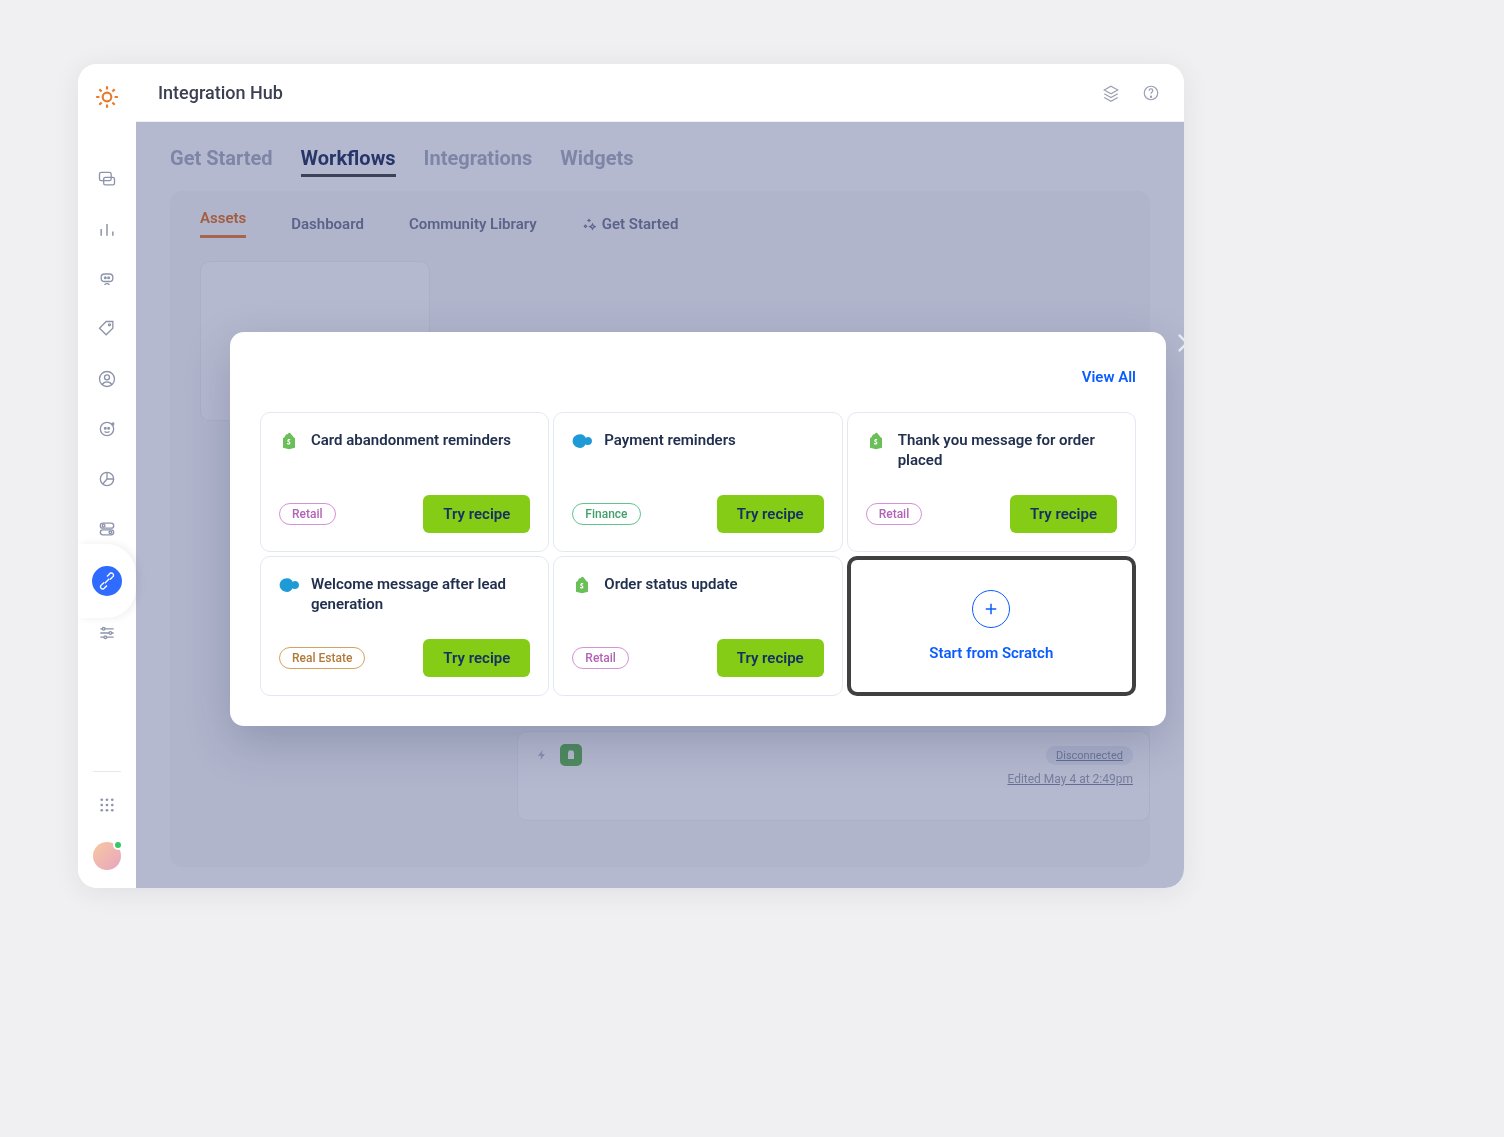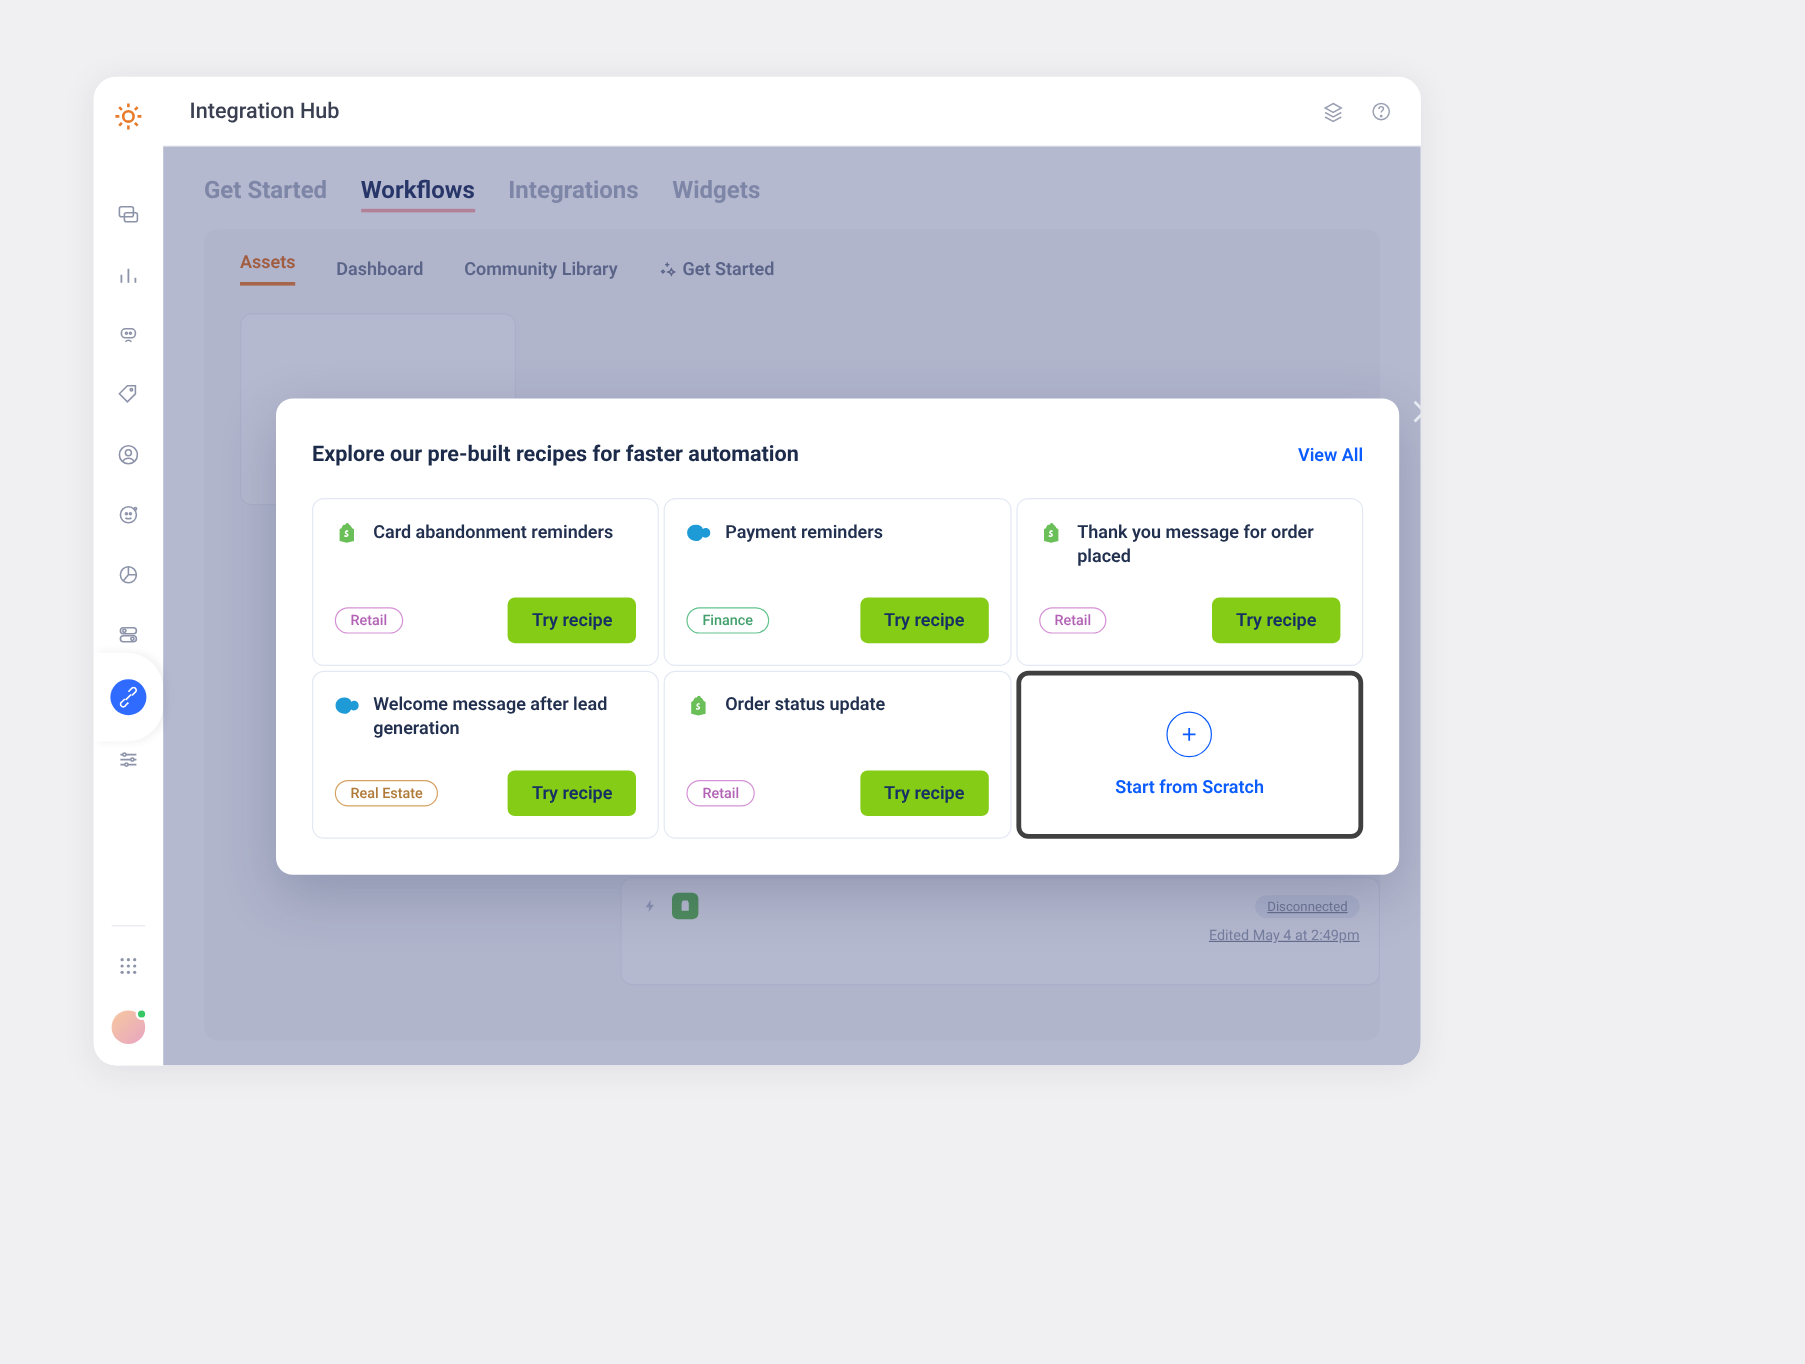--- a/index.html
+++ b/index.html
@@ -103,32 +103,32 @@
 
   
   .page-tabs {
     display:flex;
     gap:28px;
     padding:24px 34px 10px;
     font-size:20px;
     font-weight:700;
     color:#a7adbe;
   }
-  .page-tabs .tab.active { color:#1a2b5a; border-bottom:3px solid #fca5a5; padding-bottom:4px;}
+  .page-tabs .tab.active { color:#1a2b5a; border-bottom:3px solid #404040; padding-bottom:4px;}
   .sub-area {
     background:#f7f8fb;
     margin:4px 34px 0;
     border-radius:12px;
     padding:18px 30px 22px;
     height:calc(100% - 90px);
     position:relative;
   }
   .sub-tabs {
     display:flex;
-    gap:34px;
+    gap:45px;
     font-size:15px;
     font-weight:600;
     color:#6d758d;
   }
   .sub-tabs .stab { display:flex; align-items:center; gap:6px; }
   .sub-tabs .stab.active { color:#e06b1a; border-bottom:3px solid #e87a2a; padding-bottom:8px; }
   .bg-card {
     position:absolute;
     left:30px;
     top:70px;
@@ -418,21 +418,20 @@
 
       <div class="dim-overlay"></div>
 
       <div class="modal">
         <div class="modal-close">
           <svg width="28" height="28" viewBox="0 0 24 24" fill="none" stroke="currentColor" stroke-width="2">
               <path d="M5 5l14 14M19 5L5 19"></path>
             </svg>
         </div>
         <div class="modal-head">
-          <div class="mtitle">Explore our pre-built recipes for faster automation</div>
           <div class="viewall">View All</div>
         </div>
 
         <div class="recipe-grid" id="recipe-grid">
             <div class="recipe-card">
               <div class="rc-top">
                 <span class="rc-icon">
                   <svg width="18" height="18" viewBox="0 0 24 24">
                     <path fill="#6bbf58" d="M6 7l1.5-3c.3-.6.9-1 1.6-1h1.1c.4-1 1.3-2 2.3-2 1.2 0 2 1 2.3 2.3.7.1 1.3.5 1.6 1.2L18 7l2 1v13l-8 2-8-2V8l2-1z"></path>
                     <path fill="#fff" d="M10 11c0-1 1-1.7 2-1.7s1.8.5 1.8.5l-.5 1.5s-.6-.4-1.2-.4-.8.3-.8.6c0 1 2.6.9 2.6 3 0 1.3-1 2.2-2.4 2.2-1.7 0-2.4-1-2.4-1l.6-1.4s.8.8 1.6.8c.5 0 .9-.3.9-.7 0-1.2-2.6-1-2.6-3.1z"></path>

